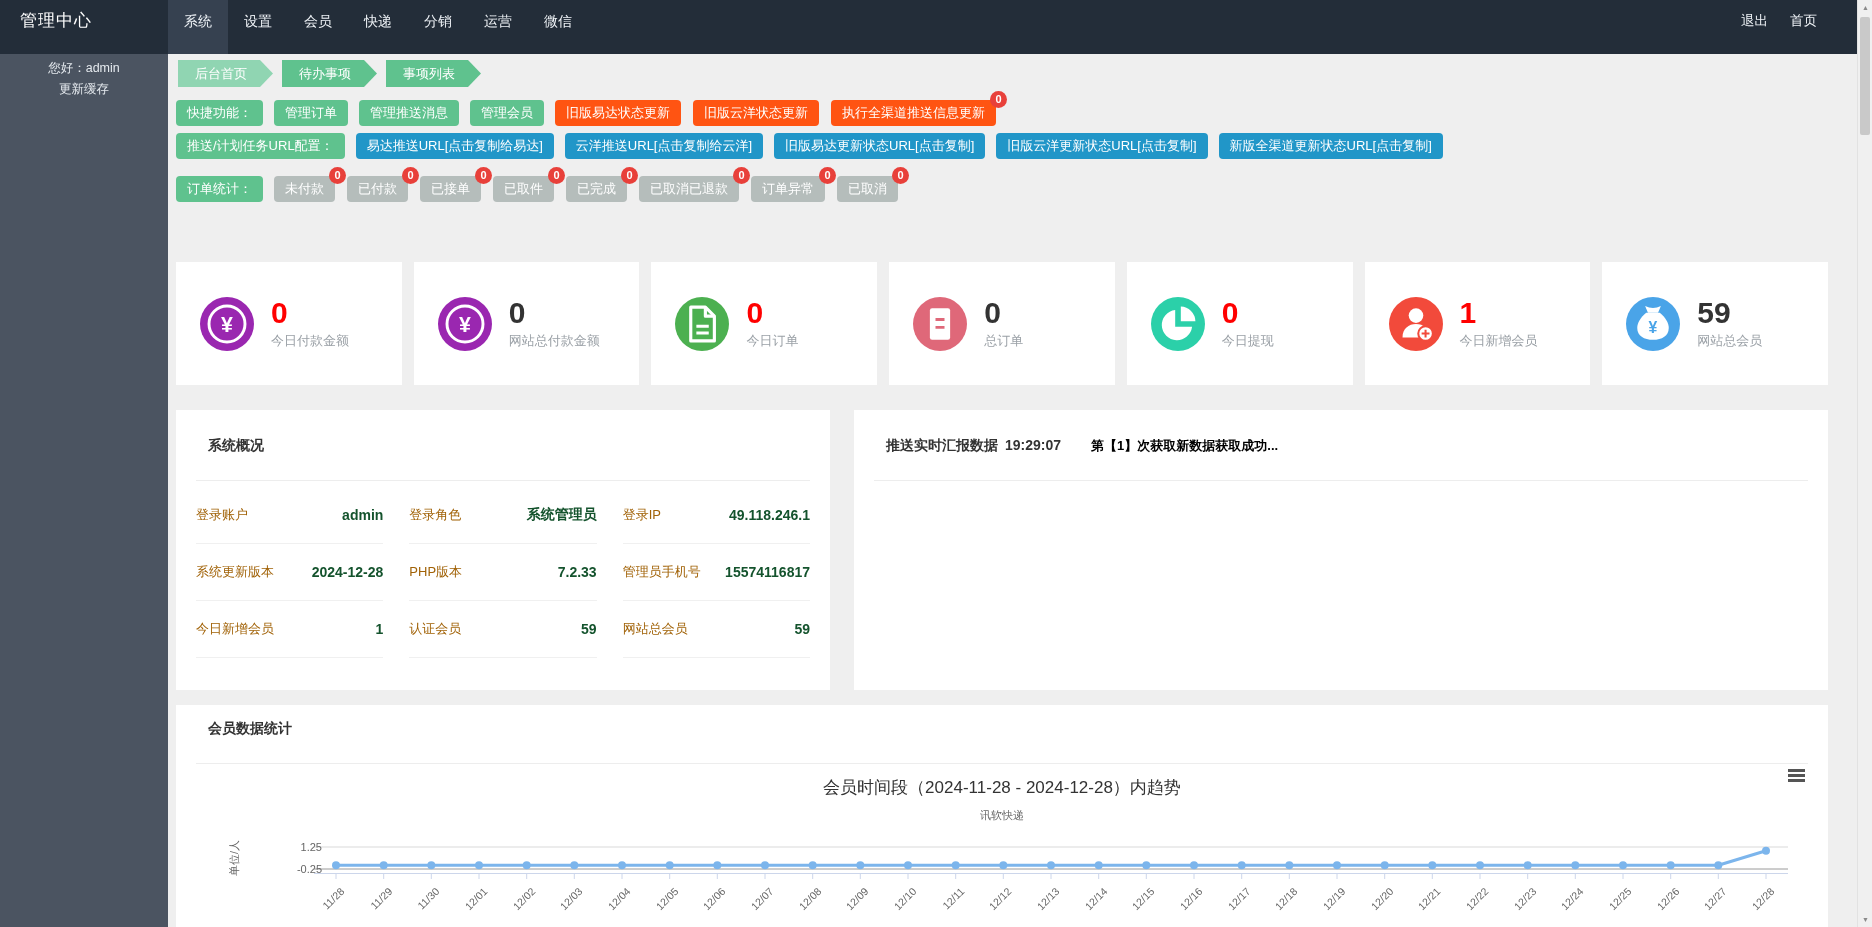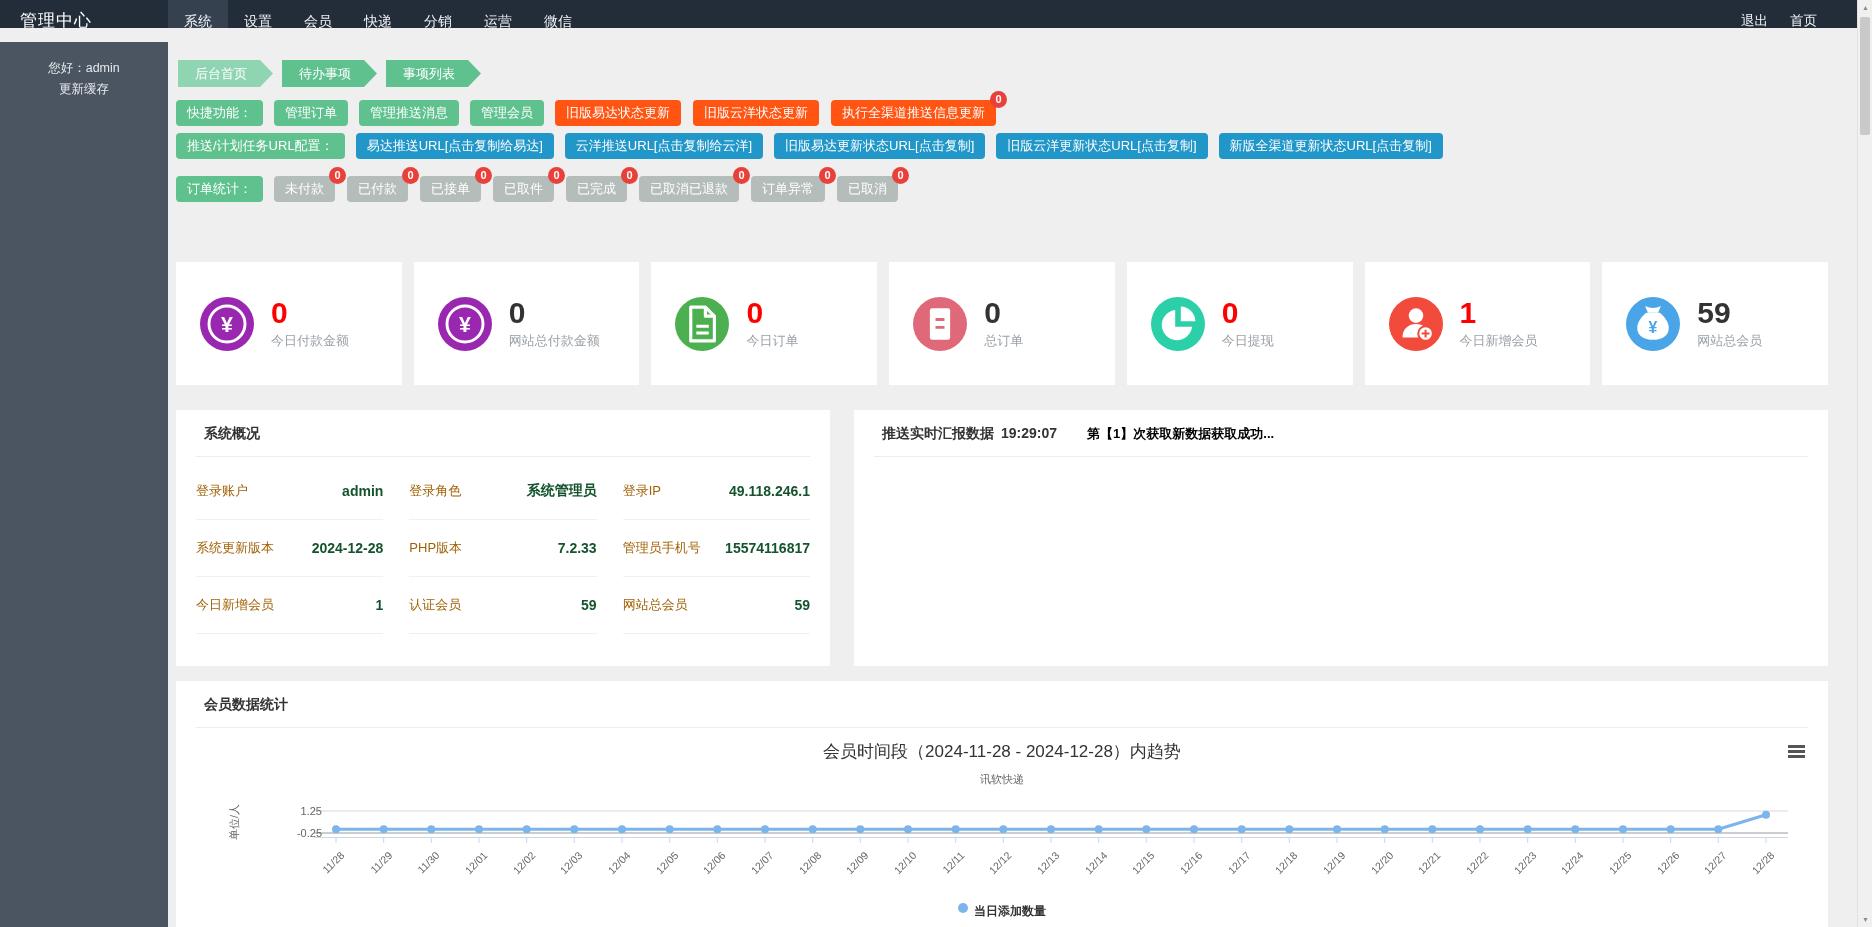--- a/index.html
+++ b/index.html
@@ -1,21 +1,21 @@
 <!DOCTYPE html>
 <html><head>
 <meta charset="utf-8">
 <style>
   html,body{margin:0;padding:0}
   body{width:1872px;height:927px;overflow:hidden;background:#efefef;
        font-family:"Liberation Sans","DejaVu Sans",sans-serif;position:relative}
   a{text-decoration:none;color:inherit}
 
   
-  .topbar{position:absolute;top:0;left:0;right:0;height:28px;background:#232d39;
+  .topbar{position:absolute;top:0;left:0;right:0;height:54px;background:#232d39;
           display:flex;align-items:stretch;color:#fff;z-index:5}
   .brand{width:168px;font-size:17px;line-height:42px;padding-left:20px;box-sizing:border-box;letter-spacing:1px}
   .topnav{display:flex}
   .tn-item{padding:0 16px;line-height:42px;font-size:14px;color:#eef2f6;cursor:pointer}
   .tn-item.active{background:#364150}
   .top-right{margin-left:auto;display:flex;padding-right:44px}
   .top-right a{line-height:42px;padding:0 11px;font-size:13.5px;color:#eef2f6;cursor:pointer}
 
   
   .sidebar{position:absolute;top:42px;left:0;bottom:0;width:168px;background:#4b5461;color:#e4e9ee;z-index:4}
@@ -52,21 +52,21 @@
   .cards{display:grid;grid-template-columns:repeat(7,1fr);gap:12px;margin-top:60px}
   .card{background:#fff;height:123px;display:flex;align-items:center;padding-left:24px;box-sizing:border-box;gap:17px}
   .cicon{width:54px;height:54px;border-radius:50%;flex:none;display:flex;align-items:center;justify-content:center}
   .cicon svg{width:54px;height:54px;display:block}
   .cnum{font-size:30px;font-weight:bold;line-height:1.05}
   .clabel{font-size:13px;color:#9aa0a6;margin-top:4px}
 
   
   .panels{display:flex;gap:24px;margin-top:25px;align-items:stretch}
   .panel{background:#fff}
-  .panel h3{margin:0;padding:15px 28px 13px;font-size:14px;color:#333}
+  .panel h3{margin:12px;padding:15px 20px 13px;font-size:14px;color:#333}
   .hr{border-top:1px solid #ededed;margin:0 20px}
   .panel.overview{flex:0 0 654px;box-sizing:border-box}
   .panel.report{flex:1}
   .ov-grid{display:grid;grid-template-columns:1fr 1fr 1fr;column-gap:26px;padding:6px 20px 32px}
   .ov-cell{display:flex;justify-content:space-between;align-items:center;padding:19px 0;
            border-bottom:1px solid #f0f0f0;font-size:13px}
   .ov-label{color:#a16207}
   .ov-value{color:#14532d;font-weight:bold;font-size:14px}
   .report h3 .time{margin-left:7px}
   .report h3 .msg{color:#000000;font-size:13px;margin-left:30px;font-style:normal;font-weight:bold}

